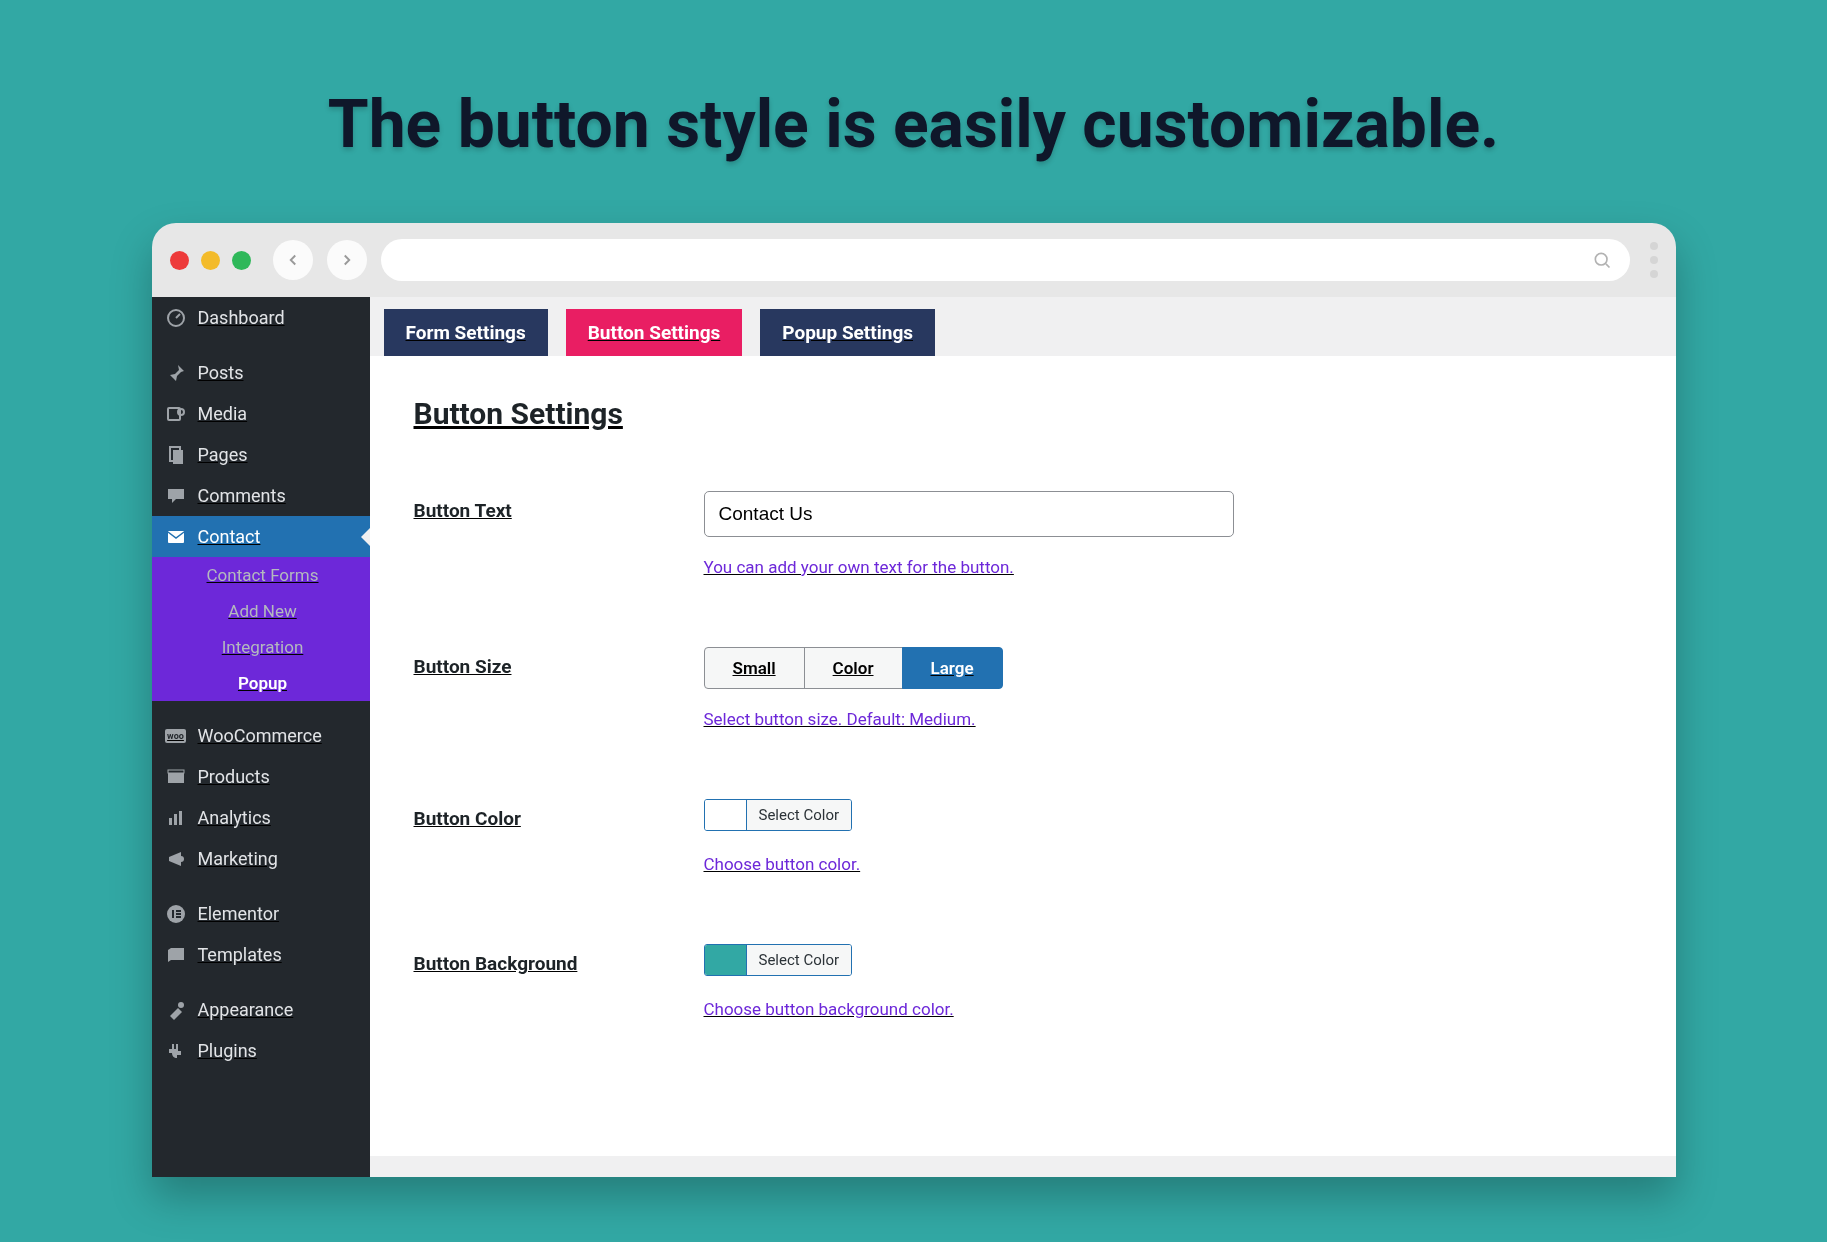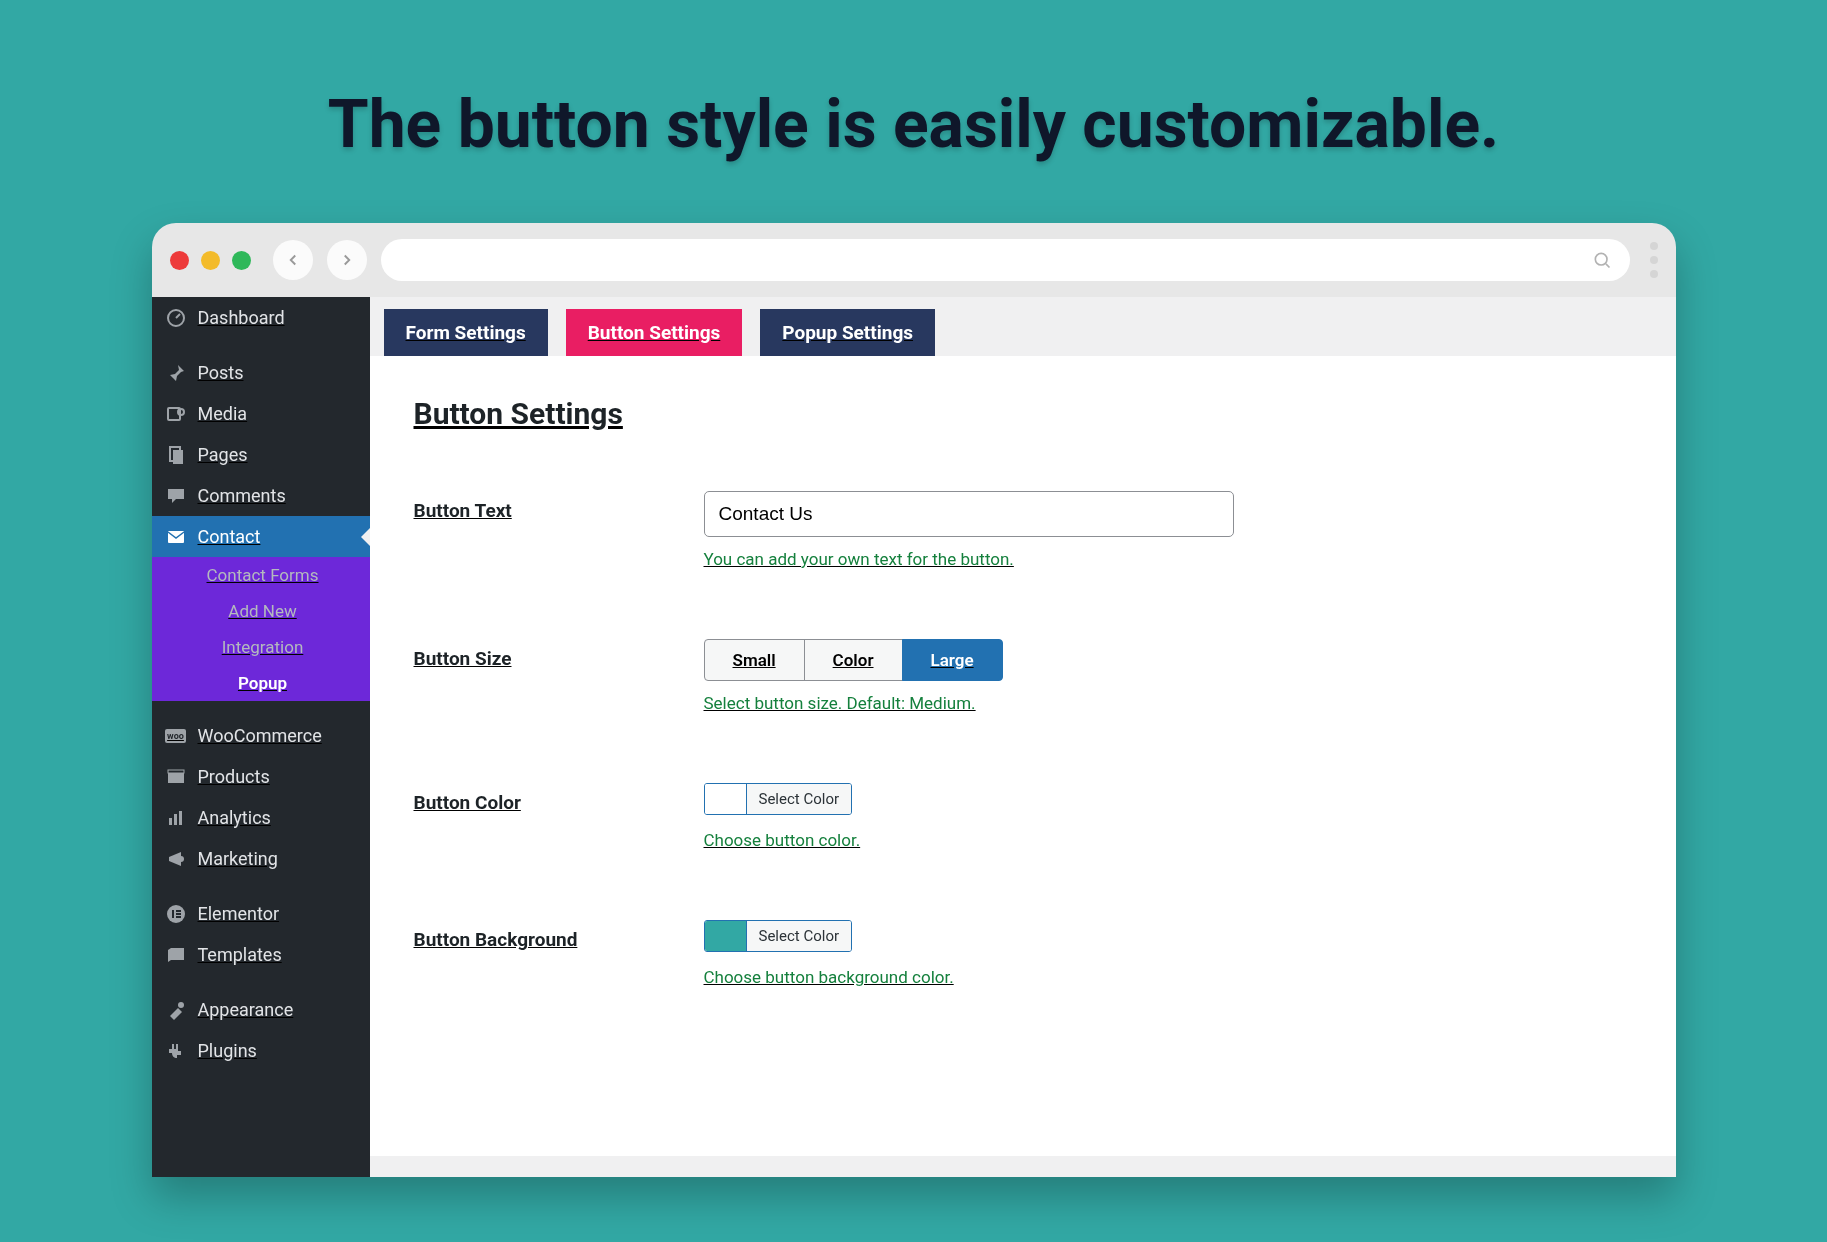--- a/index.html
+++ b/index.html
@@ -82,21 +82,21 @@
 .tab.active { background: #e91e63; }
 .panel { background: #fff; margin: 0; padding: 40px 44px; min-height: 800px;}
 .panel h1 { font-size: 30px; font-weight: 700; color: #1d2327; margin-bottom: 60px; }
 .form-row { display: flex; margin-bottom: 70px; }
 .form-row .lbl { width: 290px; font-size: 19px; font-weight: 700; color: #1d2327; padding-top: 8px;}
 .form-row .ctrl { flex: 1; }
 .text-input {
   width: 530px; height: 46px; padding: 0 14px; font-size: 19px;
   border: 1px solid #8c8f94; border-radius: 5px; background: #fff;
 }
-.helper { color: #15803d; font-size: 17px; margin-top: 12px; }
+.helper { color: #6d28d9; font-size: 17px; margin-top: 20px; }
 .btn-group { display: flex; }
 .btn-group .seg {
   padding: 10px 28px; font-size: 17px; font-weight: 600;
   border: 1px solid #8c8f94; background: #f6f7f7; cursor: pointer;
   margin-left: -1px;
 }
 .btn-group .seg:first-child { border-radius: 4px 0 0 4px; margin-left: 0;}
 .btn-group .seg:last-child { border-radius: 0 4px 4px 0; }
 .btn-group .seg.on { background: #2271b1; color: #fff; border-color: #2271b1; }
 .color-picker {

